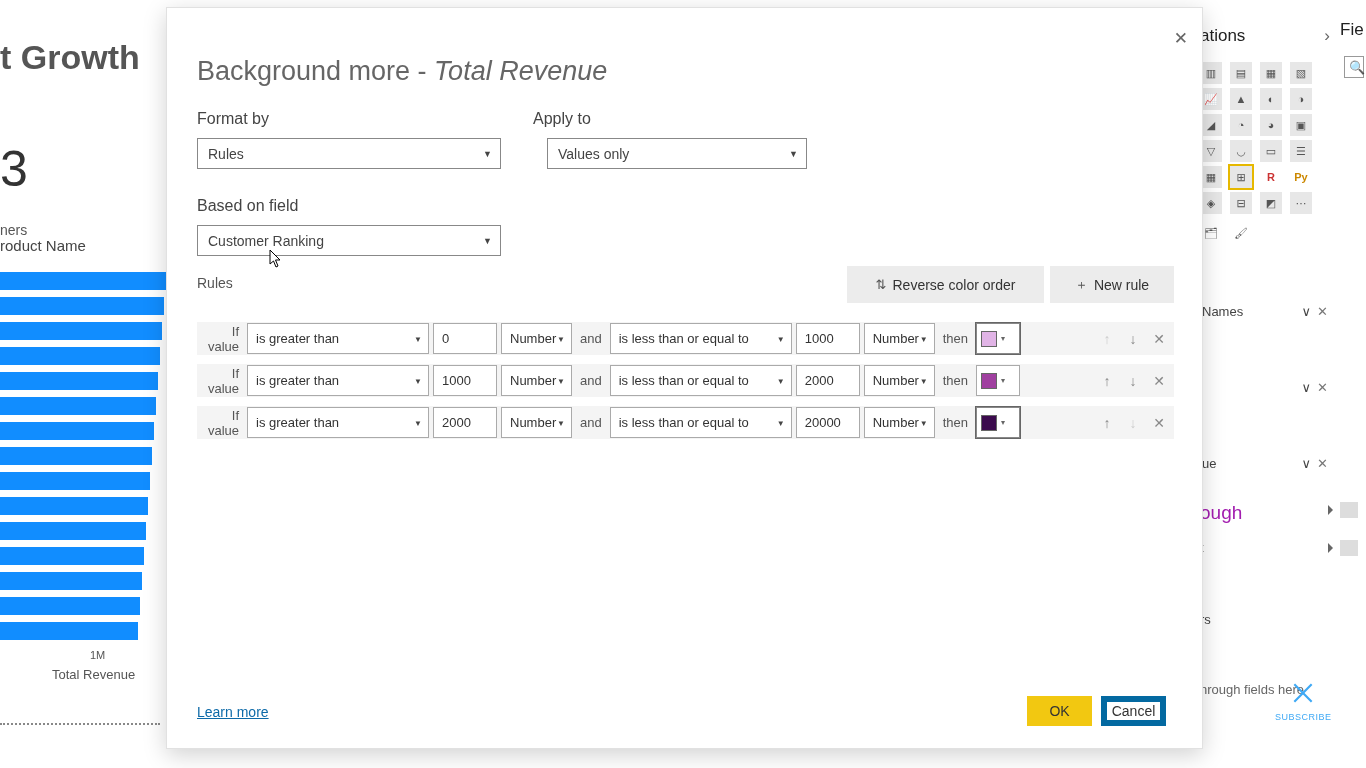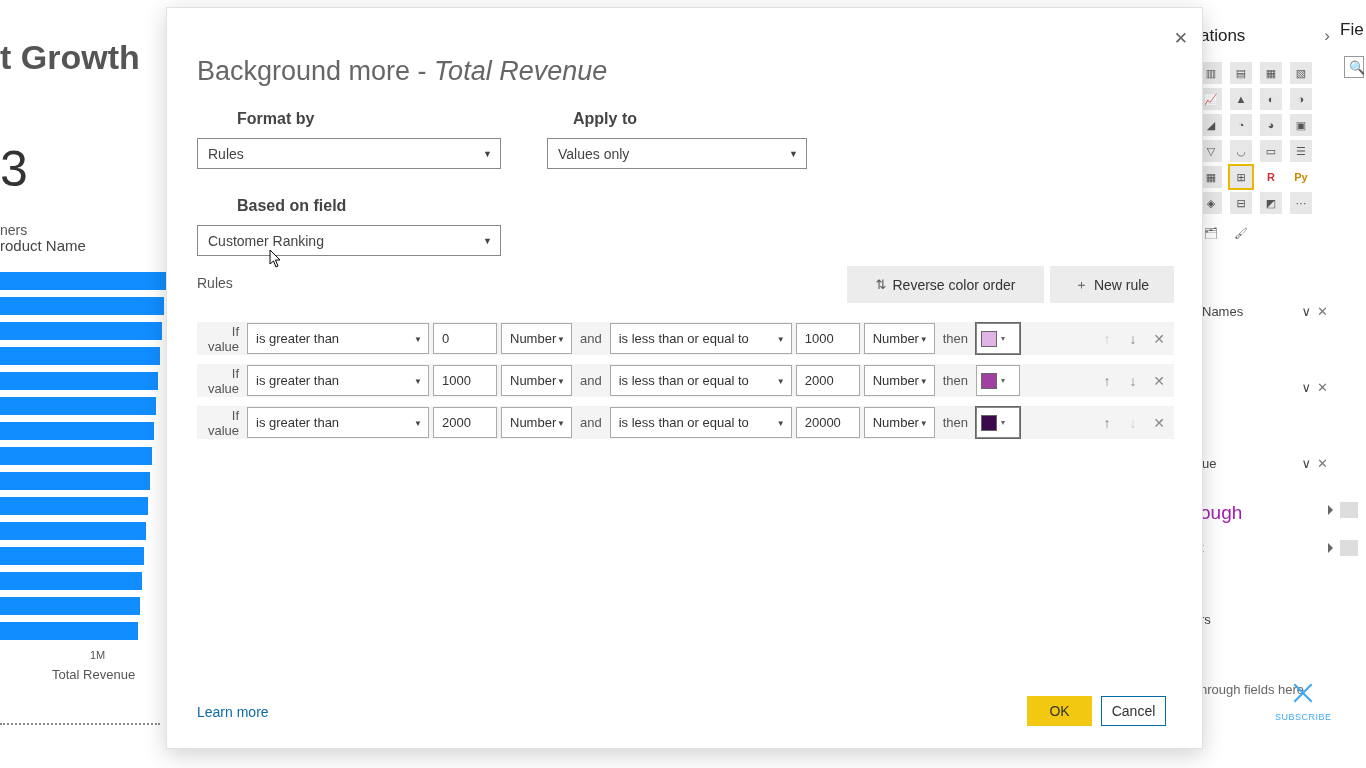--- a/index.html
+++ b/index.html
@@ -218,23 +218,22 @@
     top: 48px;
     left: 30px;
     font-size: 27px;
     font-weight: 300;
     color: #666;
   }
   .dlg-title em { font-style: italic; font-weight: 300; }
   .sec-label {
     font-size: 16px;
     color: #444;
-    font-weight: 700;
-    position: absolute;
-    margin-left: 40px;
+    font-weight: 400;
+    position: absolute;
   }
   .dd {
     position: absolute;
     border: 1px solid #888;
     background: #fff;
     height: 31px;
     display: flex;
     align-items: center;
     padding: 0 10px;
     font-size: 14px;
@@ -355,20 +354,21 @@
     position: absolute;
     width: 14px;
     height: 18px;
     pointer-events: none;
   }
   .learn-more {
     position: absolute;
     bottom: 28px;
     left: 30px;
     color: #0D6AA8;
+    text-decoration: underline;
     font-size: 14px;
     cursor: pointer;
   }
   .btn-ok {
     position: absolute;
     bottom: 22px;
     right: 110px;
     width: 65px;
     height: 30px;
     background: #F2C811;
@@ -378,21 +378,21 @@
     cursor: pointer;
   }
   .btn-cancel {
     position: absolute;
     bottom: 22px;
     right: 36px;
     width: 65px;
     height: 30px;
     background: #fff;
     color: #333;
-    border: 1px solid #0369a1;
+    border: 6px solid #0369a1;
     font-size: 14px;
     cursor: pointer;
   }
 </style>
 </head>
 <body>
 
 <div class="bg-title">t Growth</div>
 <div class="bg-number">3</div>
 <div class="bg-sub">ners</div>

